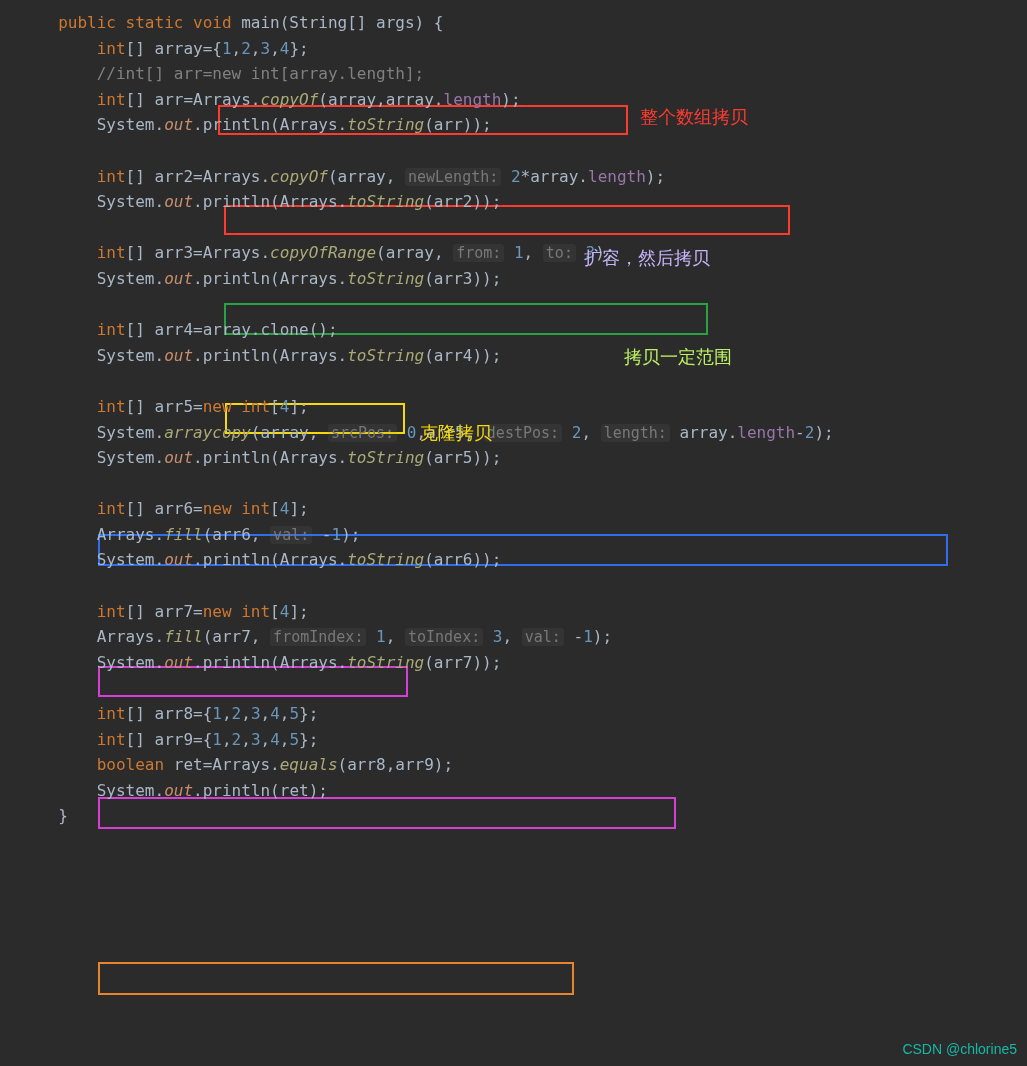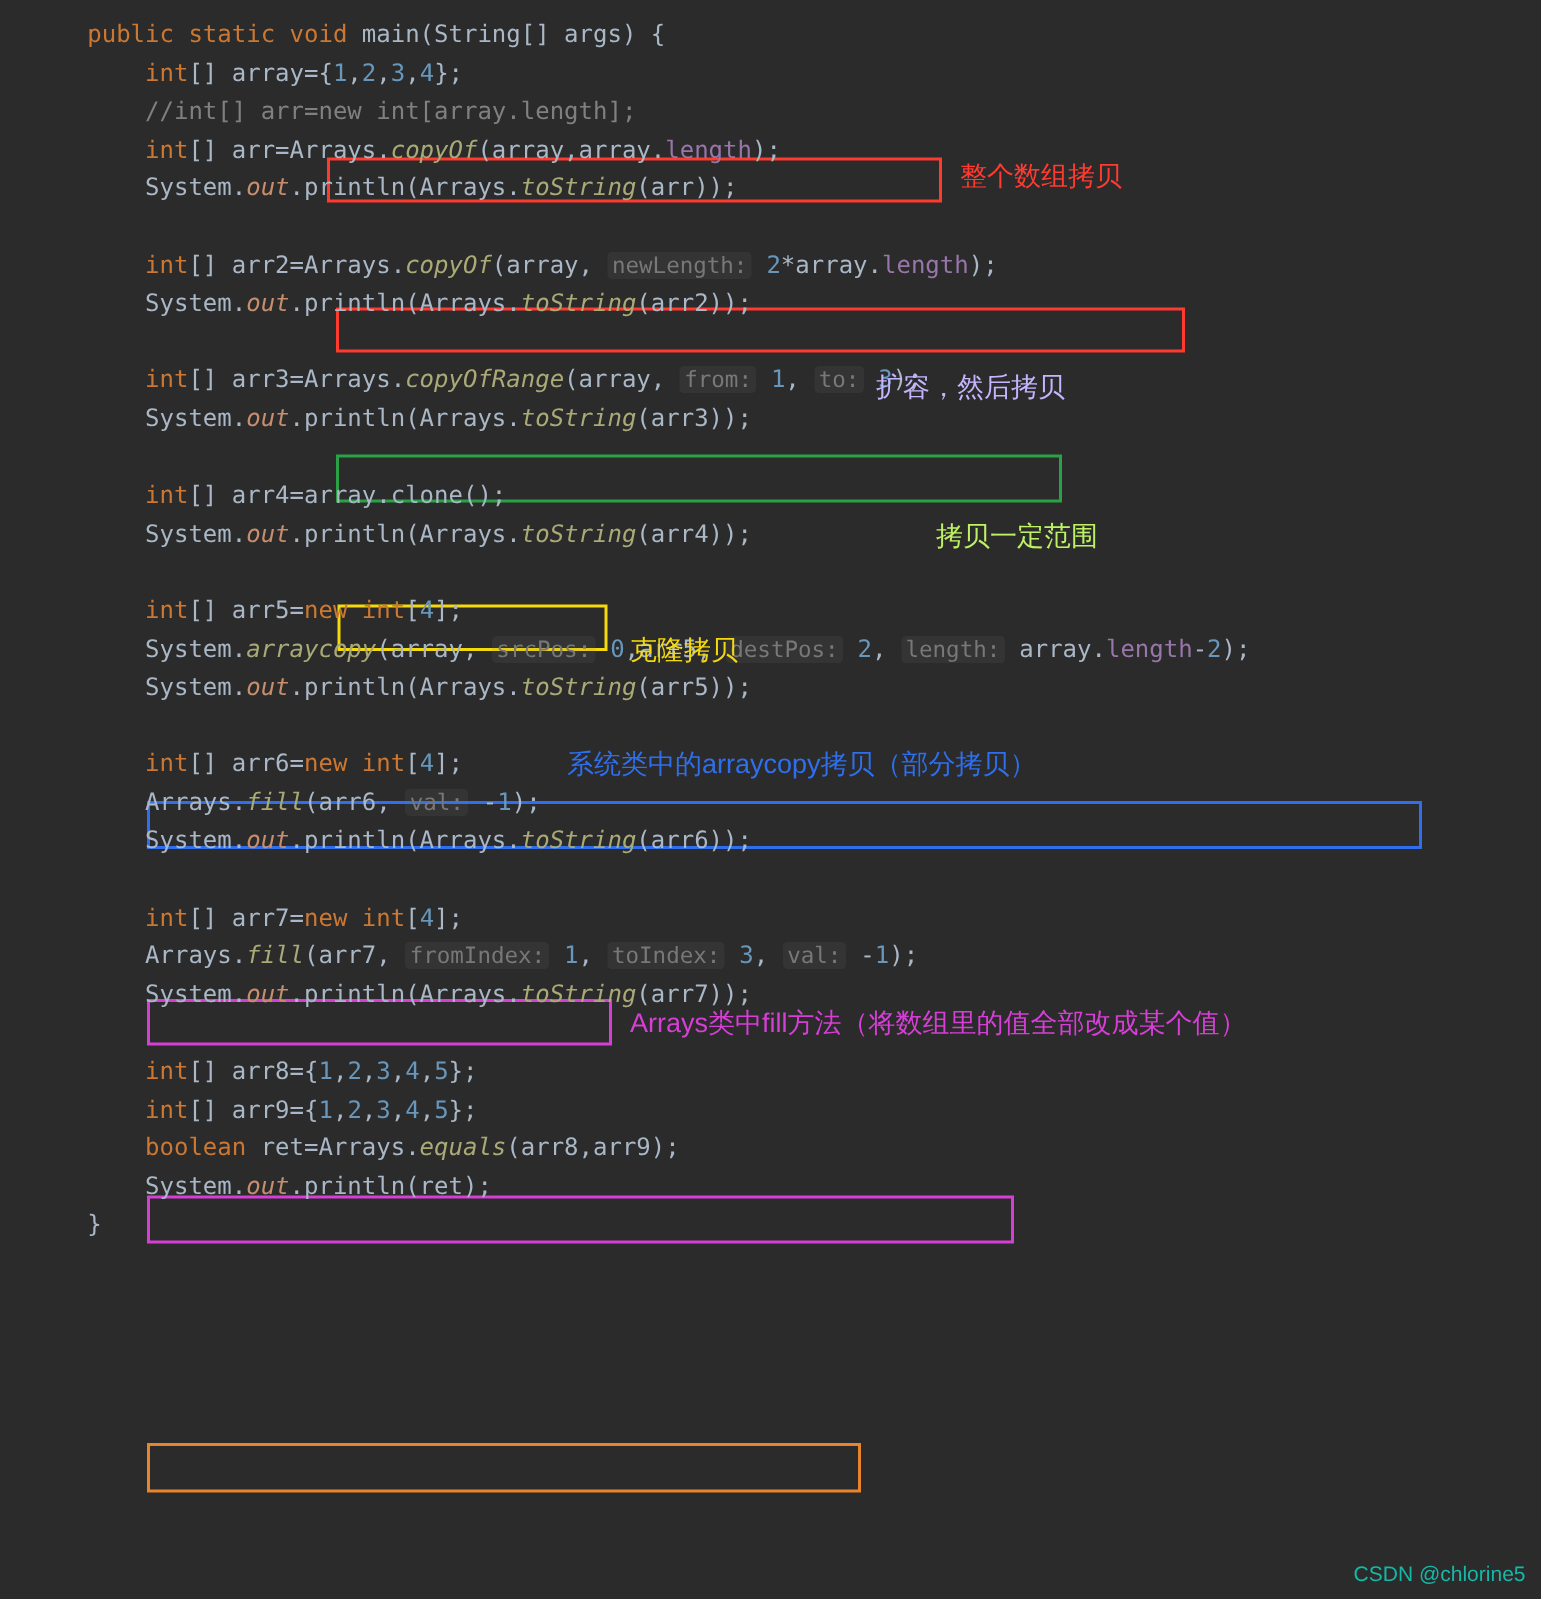--- a/index.html
+++ b/index.html
@@ -60,17 +60,15 @@
   <div class="box" style="border-color:#f5d90a;left:225px;top:403px;width:180px;height:31px;"></div>
   <div class="box" style="border-color:#2f6fed;left:98px;top:534px;width:850px;height:32px;"></div>
   <div class="box" style="border-color:#d63fd6;left:98px;top:666px;width:310px;height:31px;"></div>
   <div class="box" style="border-color:#d63fd6;left:98px;top:797px;width:578px;height:32px;"></div>
   <div class="box" style="border-color:#e8842c;left:98px;top:962px;width:476px;height:33px;"></div>
 
   <div class="annotation" style="color:#ff3b30;left:640px;top:103px;">整个数组拷贝</div>
   <div class="annotation" style="color:#c4b5fd;left:584px;top:244px;font-family:Liberation Serif, serif;">扩容，然后拷贝</div>
   <div class="annotation" style="color:#bef264;left:624px;top:343px;">拷贝一定范围</div>
   <div class="annotation" style="color:#f5d90a;left:420px;top:419px;">克隆拷贝</div>
-  <div class="annotation" style="color:#2f6fed;left:378px;top:495px;">系统类中的arraycopy拷贝（部分拷贝）</div>
-  <div class="annotation" style="color:#d63fd6;left:420px;top:668px;">Arrays类中fill方法（将数组里的值全部改成某个值）</div>
 
   <div class="watermark">CSDN @chlorine5</div>
 </div>
 
 </body></html>

